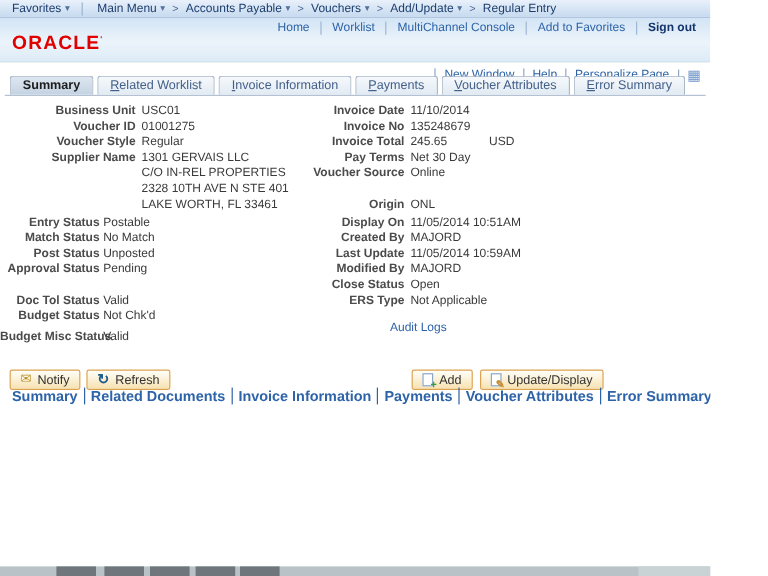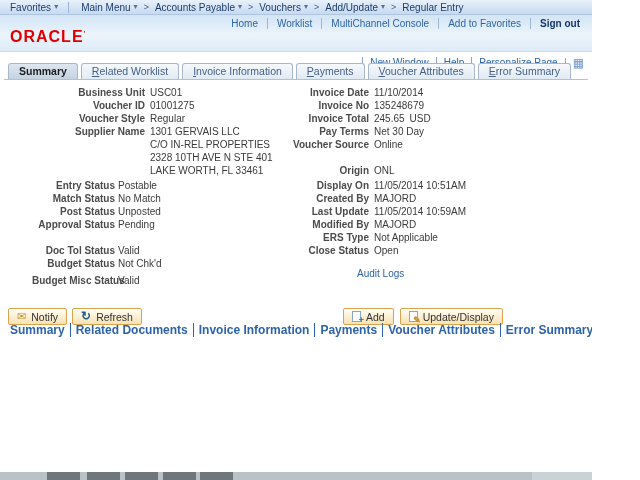--- a/index.html
+++ b/index.html
@@ -35,33 +35,33 @@
   
   .tabs { position:absolute; top:63px; left:8px; display:flex; align-items:flex-end; }
   .tab { height:16px; line-height:15px; padding:0 10px; margin-right:3px; font-size:10.5px;
     color:#44608a; background:linear-gradient(#f6f9fc,#e1eaf3);
     border:1px solid #a9b8c9; border-bottom:none; border-radius:3px 3px 0 0; cursor:pointer; white-space:nowrap; }
   .tab.active { background:linear-gradient(#dee7f0,#c4d2e2); color:#1c1c1c; font-weight:bold; }
   .tab-first { text-decoration:underline; }
   .tab-line { position:absolute; top:79px; left:4px; right:4px; border-top:1px solid #b4c1d2; }
 
   
-  .col { position:absolute; font-size:10px;padding-left:32px; }
+  .col { position:absolute; font-size:10px; }
   .col-left { top:86px; left:0; width:250px; }
   .col-right { top:86px; left:225px; width:360px; }
   .frow { display:flex; height:13px; line-height:13px; white-space:nowrap; }
   .flabel { font-weight:bold; color:#4b4b4b; text-align:right; flex:0 0 auto; }
   .fvalue { color:#3a3a3a; padding-left:5px; }
   .g1 .flabel { width:113px; }
   .g2 .flabel { width:83px; }
   .g2 .fvalue { padding-left:3px; }
   .col-right .flabel { width:112px; }
   .mt2 { margin-top:2px; }
   .sp13 { height:13px; } .sp10 { height:10px; } .sp4 { height:4px; }
-  .currency { }
+  .currency { margin-left:30px; }
   .link { color:#2d63a8; cursor:pointer; }
   .audit-row { padding-left:100px; height:13px; line-height:13px; }
 
   
   .vr-row { display:flex; align-items:center; height:17px; margin-top:1px; white-space:nowrap; }
   .pselect { display:inline-flex; justify-content:space-between; align-items:center;
     width:144px; height:16px; margin-left:3px; border:1px solid #7f9db9; background:#fff;
     padding:0 4px 0 3px; font-size:10px; color:#222; cursor:pointer; }
   .sel-arrow { font-size:7px; color:#333; }
   .go-link { margin-left:8px; color:#2d63a8; cursor:pointer; }
@@ -249,26 +249,26 @@
     </div>
     <div class="frow">
       <span class="flabel">Last Update</span>
       <span class="fvalue">11/05/2014 10:59AM</span>
     </div>
     <div class="frow">
       <span class="flabel">Modified By</span>
       <span class="fvalue">MAJORD</span>
     </div>
     <div class="frow">
+      <span class="flabel">Close Status</span>
+      <span class="fvalue">Open</span>
+    </div>
+    <div class="frow">
       <span class="flabel">ERS Type</span>
       <span class="fvalue">Not Applicable</span>
-    </div>
-    <div class="frow">
-      <span class="flabel">Close Status</span>
-      <span class="fvalue">Open</span>
     </div>
     <div class="sp10"></div>
     <div class="audit-row">
       <span class="link">Audit Logs</span>
     </div>
   </div>
 
   <div class="toolbar-left">
     <span class="btn">
       <span class="ic-env">✉</span>

